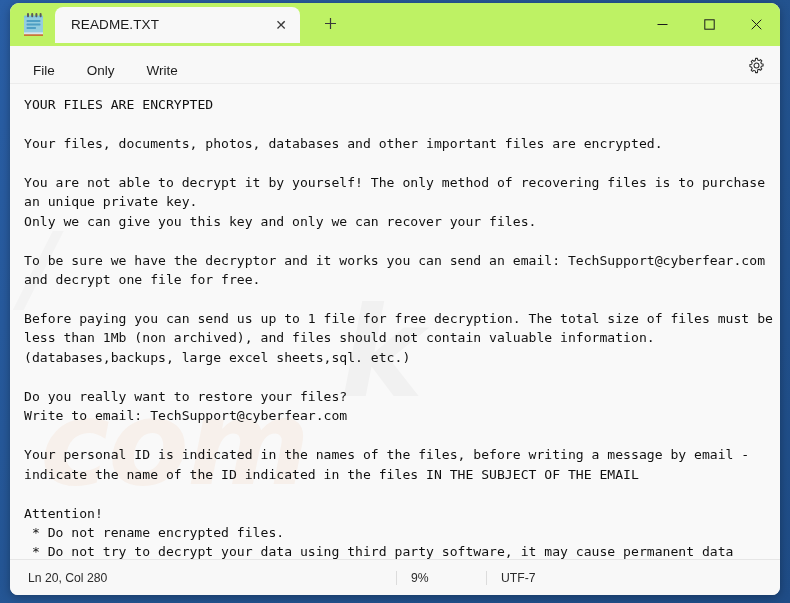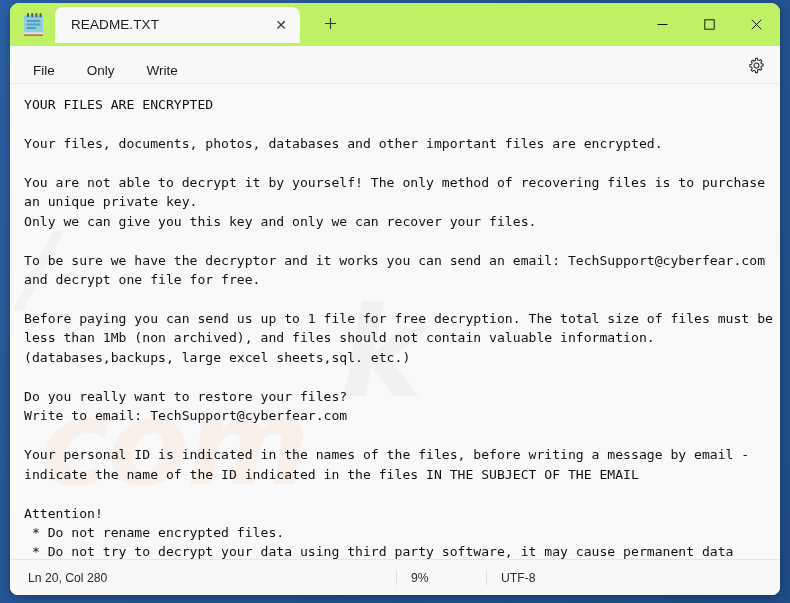--- a/index.html
+++ b/index.html
@@ -320,16 +320,16 @@
  * Do not rename encrypted files.
  * Do not try to decrypt your data using third party software, it may cause permanent data
 loss.
  * Decryption of your files with the help of third parties may cause increased price (they add
 their fee to our) or you can become a victim of a scam.</span></div>
   </div>
 
   <div class="statusbar">
     <div class="sb-cell sb-pos">Ln 20, Col 280</div>
     <div class="sb-cell sb-zoom">9%</div>
-    <div class="sb-cell sb-enc">UTF-8</div>
+    <div class="sb-cell sb-enc">UTF-7</div>
   </div>
 
 </div>
 
 </body></html>

